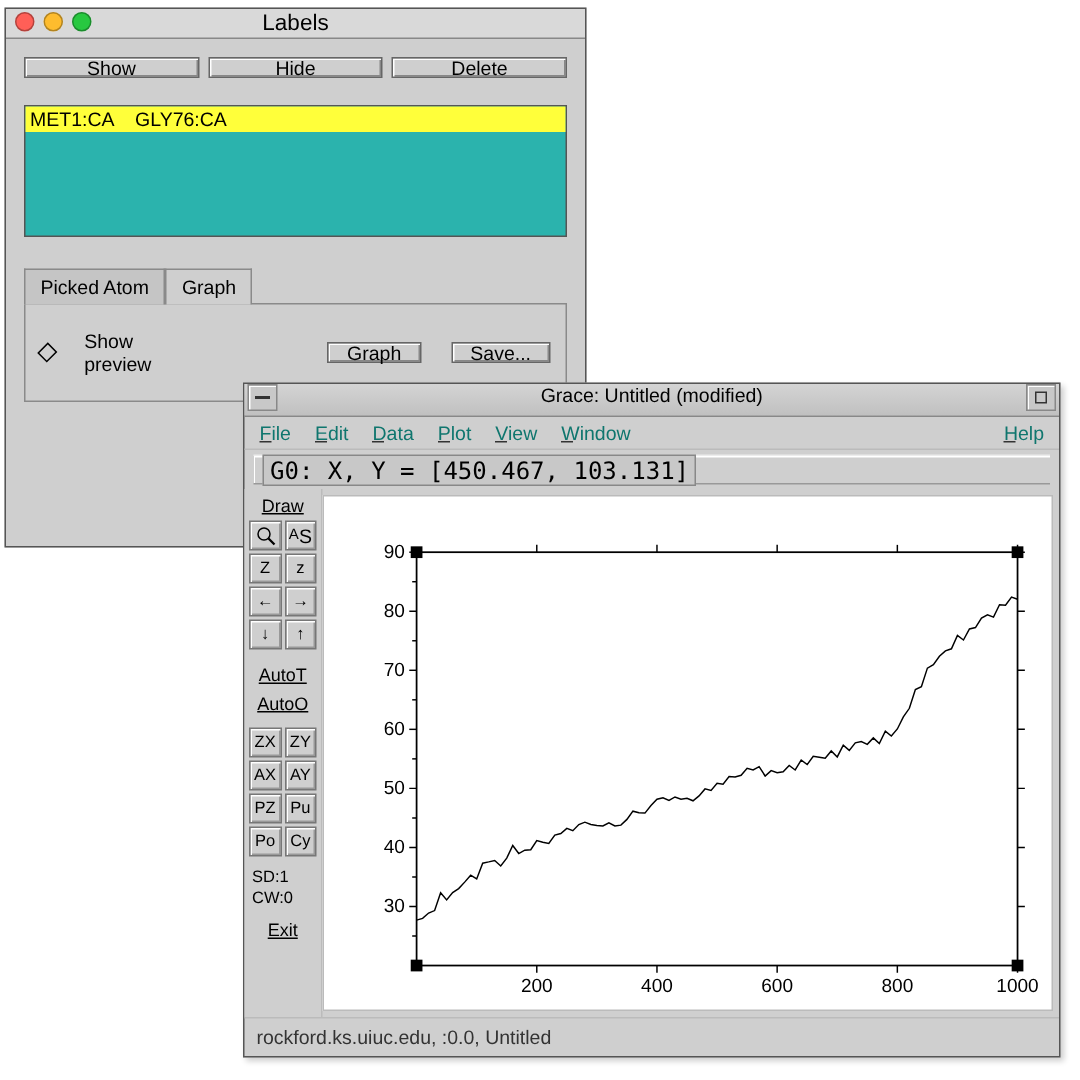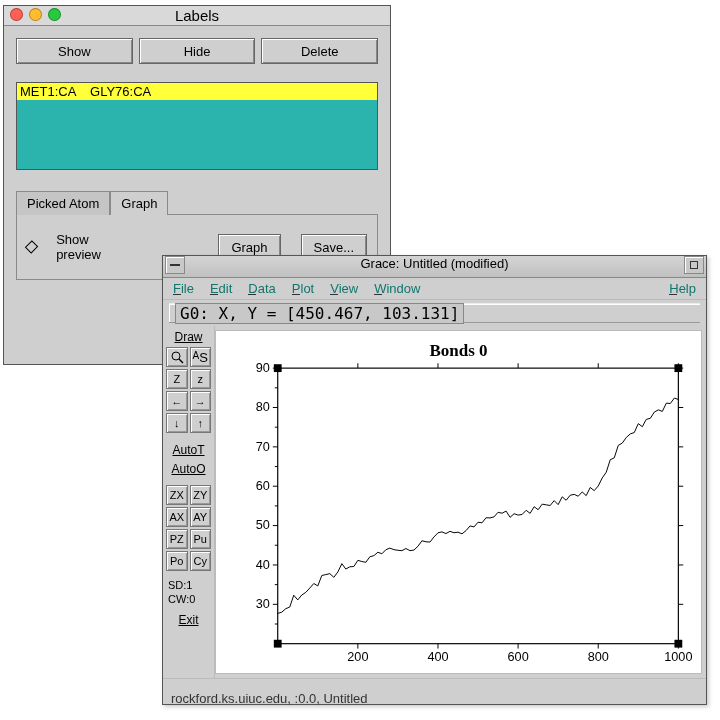--- a/index.html
+++ b/index.html
@@ -14,21 +14,21 @@
   .tdot { width: 13px; height: 13px; border-radius: 50%; box-shadow: inset 0 0 0 1px rgba(0,0,0,.3); }
   .tred{background:#ff5f57;} .tyel{background:#febc2e;} .tgrn{background:#28c840;}
   .labels-titlebar .title { margin: 0 auto; font-size: 15px; }
 
   .labels-body { padding: 12px; }
   .top-row { display: flex; gap: 6px; margin-bottom: 18px; }
   .bonds-dd { flex: 0 0 110px; height: 26px; background: #4c9b3b; border: 1px solid #2a6a1c;
     display: flex; align-items: center; color:#000; padding-left: 8px; position:relative; box-shadow: inset -1px -1px 0 #2a6a1c, inset 1px 1px 0 #7fcf6a;}
   .bonds-dd .indicator { position:absolute; right:6px; width:18px; height:10px;
     background:#76c060; border:1px solid #2a6a1c; }
-  .btn { height: 26px; background:#cfcfcf; border:1px solid #666;
+  .btn { height: 14px; background:#cfcfcf; border:1px solid #666;
     box-shadow: inset 1px 1px 0 #fff, inset -1px -1px 0 #888;
     display:flex; align-items:center; justify-content:center; padding:0 12px; cursor:default;}
   .top-row .btn { flex: 1; }
 
   .list-box { height: 88px; background:#2bb3ad; border:1px solid #555; }
   .list-row { background:#ffff3a; padding:1px 3px; font-family: Liberation Sans, sans-serif; font-size:13px; white-space: pre;}
 
   .tabs-wrap { margin-top: 20px; display:flex; position:relative; }
   .tab { height: 24px; padding: 0 10px; background:#cfcfcf; border:1px solid #8a8a8a; border-bottom:none;
     display:flex; align-items:center; position:relative; top:1px;}
@@ -69,21 +69,21 @@
     box-shadow: inset 1px 1px 0 #fff, inset -1px -1px 0 #999;
     display:flex; align-items:center; justify-content:center; font-size:11px; line-height:1;}
   .tp-label { font-size:12px; text-align:center; text-decoration:underline; margin:2px 0 1px;}
   .tp-text { font-size:11px; text-align:left; padding-left:2px;}
 
   .plot-area { flex:1; position:relative; background:#fff; margin:4px 4px 4px 0; border:1px solid #bbb;}
   .plot-title { position:absolute; left:0; right:0; top:10px; text-align:center;
     font-family: "Times New Roman", serif; font-size:17px; font-weight:bold;}
   svg.chart { position:absolute; left:0; top:0; width:100%; height:100%; }
 
-  .grace-footer { height:22px; border-top:1px solid #bbb; display:flex; align-items:flex-start;
+  .grace-footer { height:22px; border-top:1px solid #bbb; display:flex; align-items:center;
     padding:12px 8px; font-size:12px; color:#333;}
 </style>
 </head>
 <body>
 
 <div class="labels-window">
   <div class="labels-titlebar">
     <div class="traffic">
       <div class="tdot tred"></div>
       <div class="tdot tyel"></div>
@@ -199,21 +199,20 @@
           <div class="tp-btn">Cy</div>
         </div>
       <div style="height:4px"></div>
       <div class="tp-text">SD:1</div>
       <div class="tp-text">CW:0</div>
       <div style="height:2px"></div>
       <div class="tp-label">Exit</div>
     </div>
 
     <div class="plot-area">
-      <div class="plot-title">Bonds 0</div>
       <svg class="chart" id="chart-svg" viewBox="0 0 480 350">
           <rect x="55" y="38" width="410" height="282" fill="none" stroke="#000" stroke-width="1.2"></rect>
           <rect x="51" y="34" width="8" height="8" fill="#000"></rect>
           <rect x="461" y="34" width="8" height="8" fill="#000"></rect>
           <rect x="51" y="316" width="8" height="8" fill="#000"></rect>
           <rect x="461" y="316" width="8" height="8" fill="#000"></rect>
           <line x1="55" x2="50" y1="279.7142857142857" y2="279.7142857142857" stroke="#000"></line>
           <line x1="465" x2="470" y1="279.7142857142857" y2="279.7142857142857" stroke="#000"></line>
           <text x="47" y="283.7142857142857" text-anchor="end" font-family="Times New Roman" font-size="13">30</text>
           <line x1="55" x2="50" y1="239.42857142857144" y2="239.42857142857144" stroke="#000"></line>

